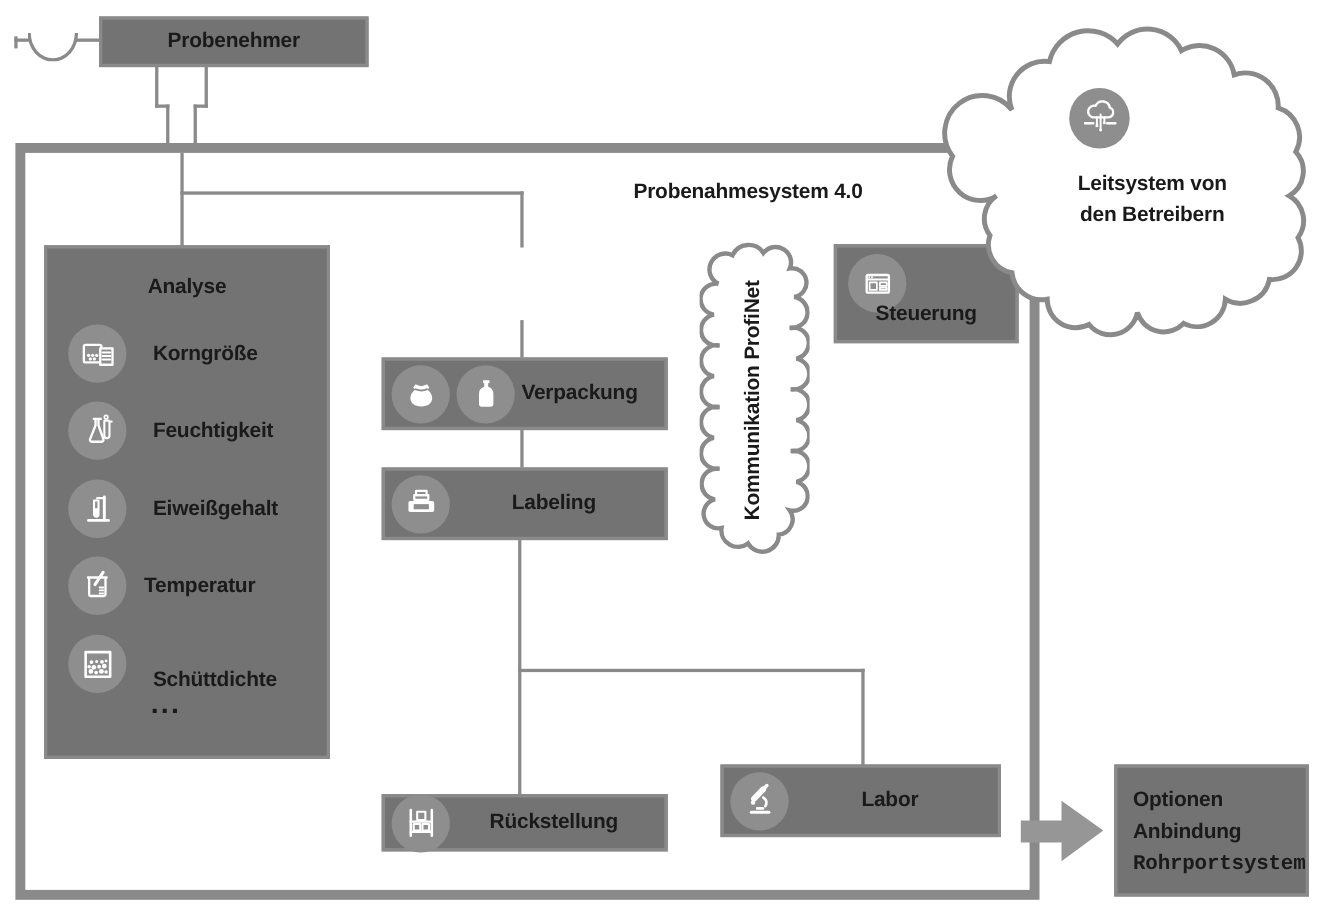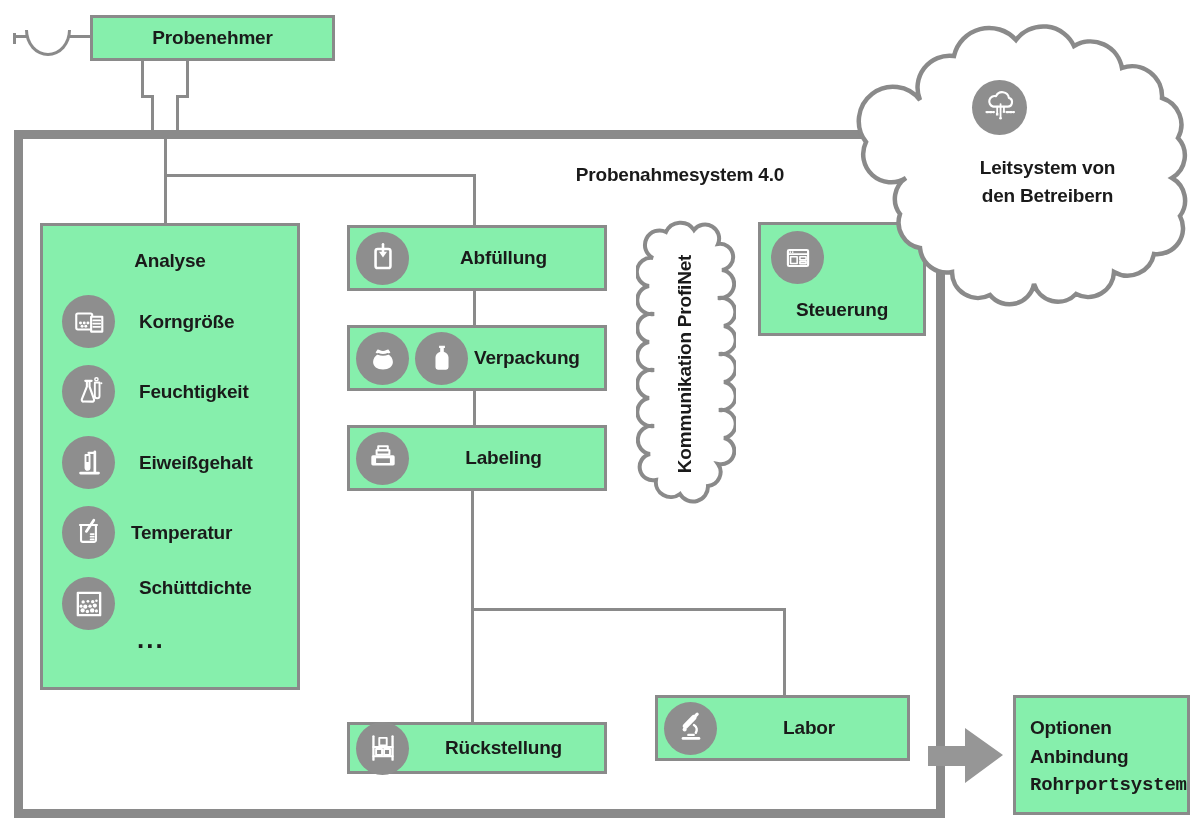--- a/index.html
+++ b/index.html
@@ -5,21 +5,21 @@
   :root{
     --line:#8a8a8a; --circle:#8e8e8e; --text:#1a1a1a; --arrow:#969696; --background:#ffffff;
   }
   html,body{margin:0;padding:0;background:#fff;}
   #stage{
     position:relative;width:1200px;height:830px;background:var(--background);
     font-family:"Liberation Sans", sans-serif;color:var(--text);overflow:hidden;
   }
   .abs{position:absolute;}
   .line{position:absolute;background:var(--line);z-index:3;}
-  .wbox{position:absolute;background:#86efac;border:3px solid var(--line);box-sizing:border-box;z-index:3;}
+  .wbox{position:absolute;background:#737373;border:3px solid var(--line);box-sizing:border-box;z-index:3;}
   .blabel{font-weight:700;font-size:19px;color:var(--text);letter-spacing:-0.2px;}
   .circle{width:53px;height:53px;border-radius:50%;background:var(--circle);
     display:flex;align-items:center;justify-content:center;flex:0 0 auto;}
   .procbox{display:flex;align-items:center;padding:0 6px;}
   .procbox .label{flex:1;text-align:center;}
   .ic *{stroke:#fff;fill:none;stroke-linecap:round;stroke-linejoin:round;}
   .ic .f{fill:#fff;stroke:none;}
   .ic .g{fill:var(--circle);stroke:none;}
   .ic .gs{stroke:var(--circle);fill:none;}
   .cloudpath{fill:#fff;stroke:var(--line);}
@@ -115,21 +115,21 @@
           <path d="M7.5 8.5 h16 M8.5 8.5 v14 a1.8 1.8 0 0 0 1.8 1.8 h10.4 a1.8 1.8 0 0 0 1.8 -1.8 v-14" stroke-width="2"></path>
           <line x1="20.5" y1="4" x2="13.5" y2="14.5" stroke-width="2.6"></line>
           <line x1="17.5" y1="17" x2="20.5" y2="17" stroke-width="1.6"></line>
           <line x1="17.5" y1="19.5" x2="20.5" y2="19.5" stroke-width="1.6"></line>
           <line x1="17.5" y1="22" x2="20.5" y2="22" stroke-width="1.6"></line>
         </svg>
       </span>
       <span class="blabel">Temperatur</span>
     </div>
 
-    <div class="abs" style="left:19px;top:351px;display:flex;align-items:flex-start;gap:24px;">
+    <div class="abs" style="left:19px;top:351px;display:flex;align-items:flex-end;gap:24px;">
       <span class="circle">
         <svg class="ic" viewBox="0 0 32 32" width="34" height="34">
           <rect x="5.5" y="5.5" width="21" height="21" stroke-width="2.2"></rect>
           <circle class="f" cx="10" cy="22" r="2"></circle>
             <circle class="f" cx="14.5" cy="23" r="1.6"></circle>
           <circle class="f" cx="19" cy="22" r="2.1"></circle>
             <circle class="f" cx="23" cy="22.5" r="1.5"></circle>
           <circle class="f" cx="8.5" cy="18" r="1.5"></circle>
             <circle class="f" cx="12.5" cy="18.5" r="2"></circle>
           <circle class="f" cx="17" cy="18" r="1.6"></circle>
@@ -139,30 +139,20 @@
           <circle class="f" cx="19.5" cy="13.8" r="1.6"></circle>
             <circle class="f" cx="23" cy="13" r="1.2"></circle>
         </svg>
       </span>
       <span class="blabel">Schüttdichte</span>
     </div>
 
     <div class="abs blabel" style="left:94px;top:398px;font-size:26px;letter-spacing:2px;">...</div>
   </div>
 
-  <div class="wbox procbox" style="left:347px;top:225px;width:260px;height:66px;">
-    <span class="circle">
-      <svg class="ic" viewBox="0 0 32 32" width="34" height="34">
-        <rect x="9" y="7.5" width="14" height="18" rx="2" stroke-width="2.4"></rect>
-        <line x1="16" y1="3" x2="16" y2="10.5" stroke-width="2.4"></line>
-        <polygon class="f" points="12.2,10 19.8,10 16,15.5"></polygon>
-      </svg>
-    </span>
-    <span class="label blabel">Abfüllung</span>
-  </div>
 
   <div class="wbox procbox" style="left:347px;top:325px;width:260px;height:66px;gap:6px;">
     <span class="circle">
       <svg class="ic" viewBox="0 0 32 32" width="36" height="36">
         <path class="f" d="M16 9.8 c-2.6 0 -3.4 -1.6 -5 -1.2 l-1.6 2.6 c1 .8 2.2 1.2 2.2 1.2 c-2.8 1.8 -4.4 4.2 -4.4 7.2 c0 4 3.6 6.6 8.8 6.6 c5.2 0 8.8 -2.6 8.8 -6.6 c0 -3 -1.6 -5.4 -4.4 -7.2 c0 0 1.2 -.4 2.2 -1.2 l-1.6 -2.6 c-1.6 -.4 -2.4 1.2 -5 1.2 z"></path>
         <path class="gs" d="M11.6 12.4 q4.4 1.7 8.8 0" stroke-width="1.6"></path>
       </svg>
     </span>
     <span class="circle">
       <svg class="ic" viewBox="0 0 32 32" width="36" height="36">
@@ -220,21 +210,21 @@
       A 13 13 0 0 1 82 80 A 13 13 0 0 1 88 108 A 13 13 0 0 1 83 136
       A 13 13 0 0 1 88 164 A 13 13 0 0 1 83 192 A 13 13 0 0 1 88 220
       A 13 13 0 0 1 82 246 A 14 14 0 0 1 72 268 A 15 15 0 0 1 44 276
       A 15 15 0 0 1 20 262 A 13 13 0 0 1 14 236 A 13 13 0 0 1 18 208
       A 13 13 0 0 1 13 180 A 13 13 0 0 1 18 152 A 13 13 0 0 1 13 124
       A 13 13 0 0 1 18 96 A 13 13 0 0 1 13 68 A 13 13 0 0 1 17 40
       A 14 14 0 0 1 30 14 Z"></path>
   </svg>
   <div class="abs blabel" style="left:556px;top:352px;width:260px;height:24px;text-align:center;transform:rotate(-90deg);z-index:4;">Kommunikation ProfiNet</div>
 
-  <div class="wbox" style="left:758px;top:222px;width:168px;height:114px;">
+  <div class="wbox" style="left:758px;top:222px;width:168px;height:90px;">
     <span class="circle abs" style="left:10px;top:6px;">
       <svg class="ic" viewBox="0 0 32 32" width="34" height="34">
         <rect x="6.5" y="8.5" width="19" height="15" rx="1.2" stroke-width="2"></rect>
         <line x1="6.5" y1="12.3" x2="25.5" y2="12.3" stroke-width="1.6"></line>
         <circle class="f" cx="8.7" cy="10.4" r="0.8"></circle>
           <circle class="f" cx="11" cy="10.4" r="0.8"></circle>
         <rect x="9" y="14.8" width="6.2" height="6.4" stroke-width="1.5"></rect>
         <rect x="17.8" y="14.8" width="5.8" height="3" stroke-width="1.5"></rect>
         <rect x="17.8" y="19.3" width="5.8" height="2" stroke-width="1.5"></rect>
       </svg>

